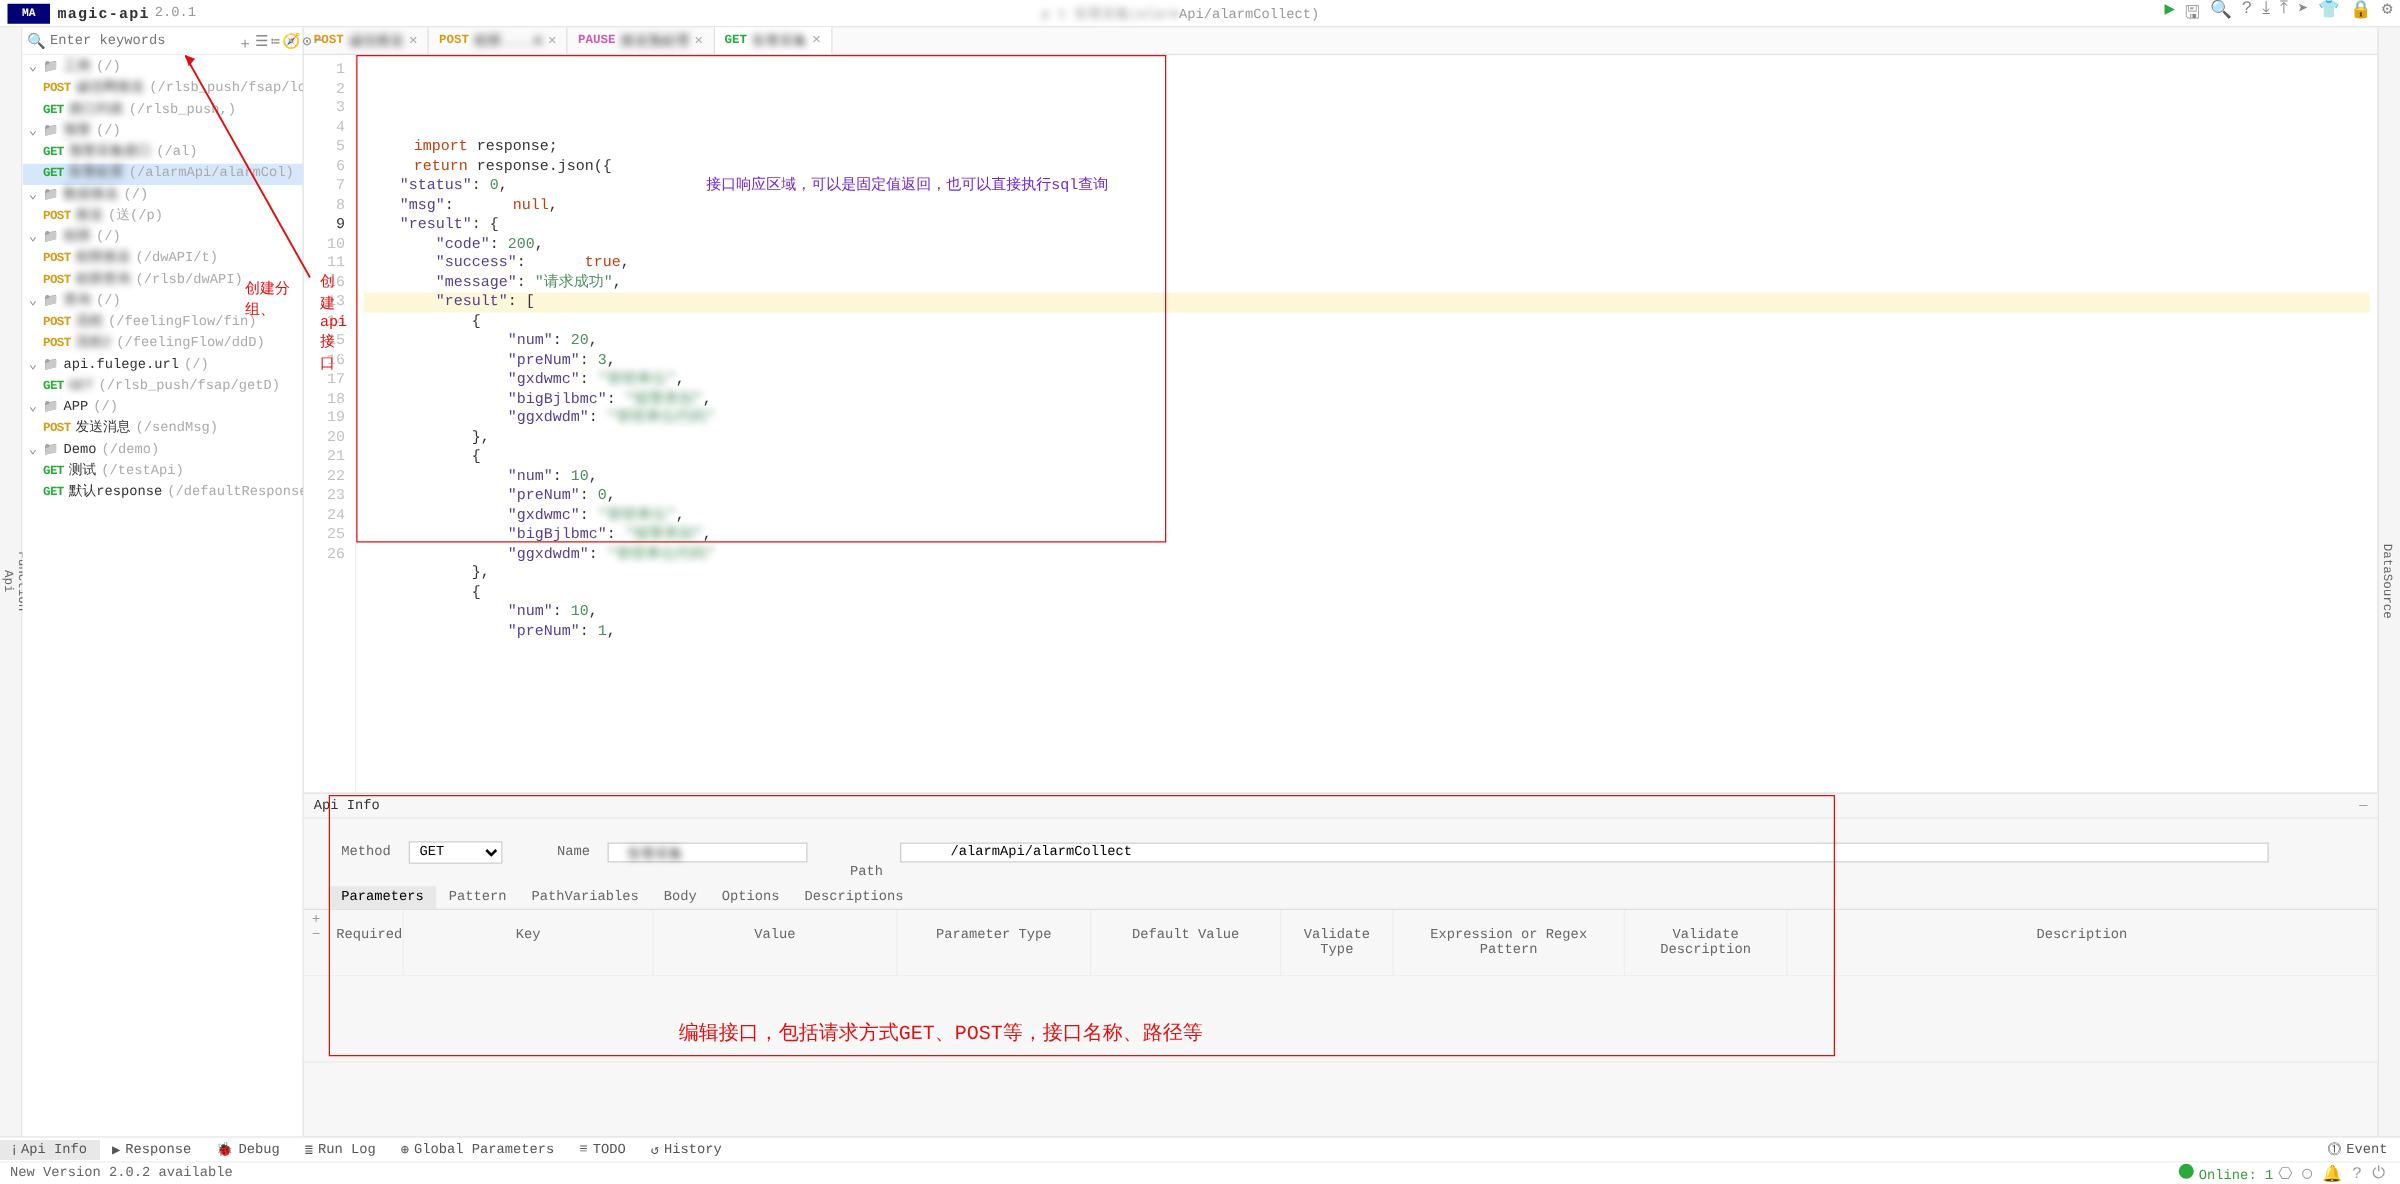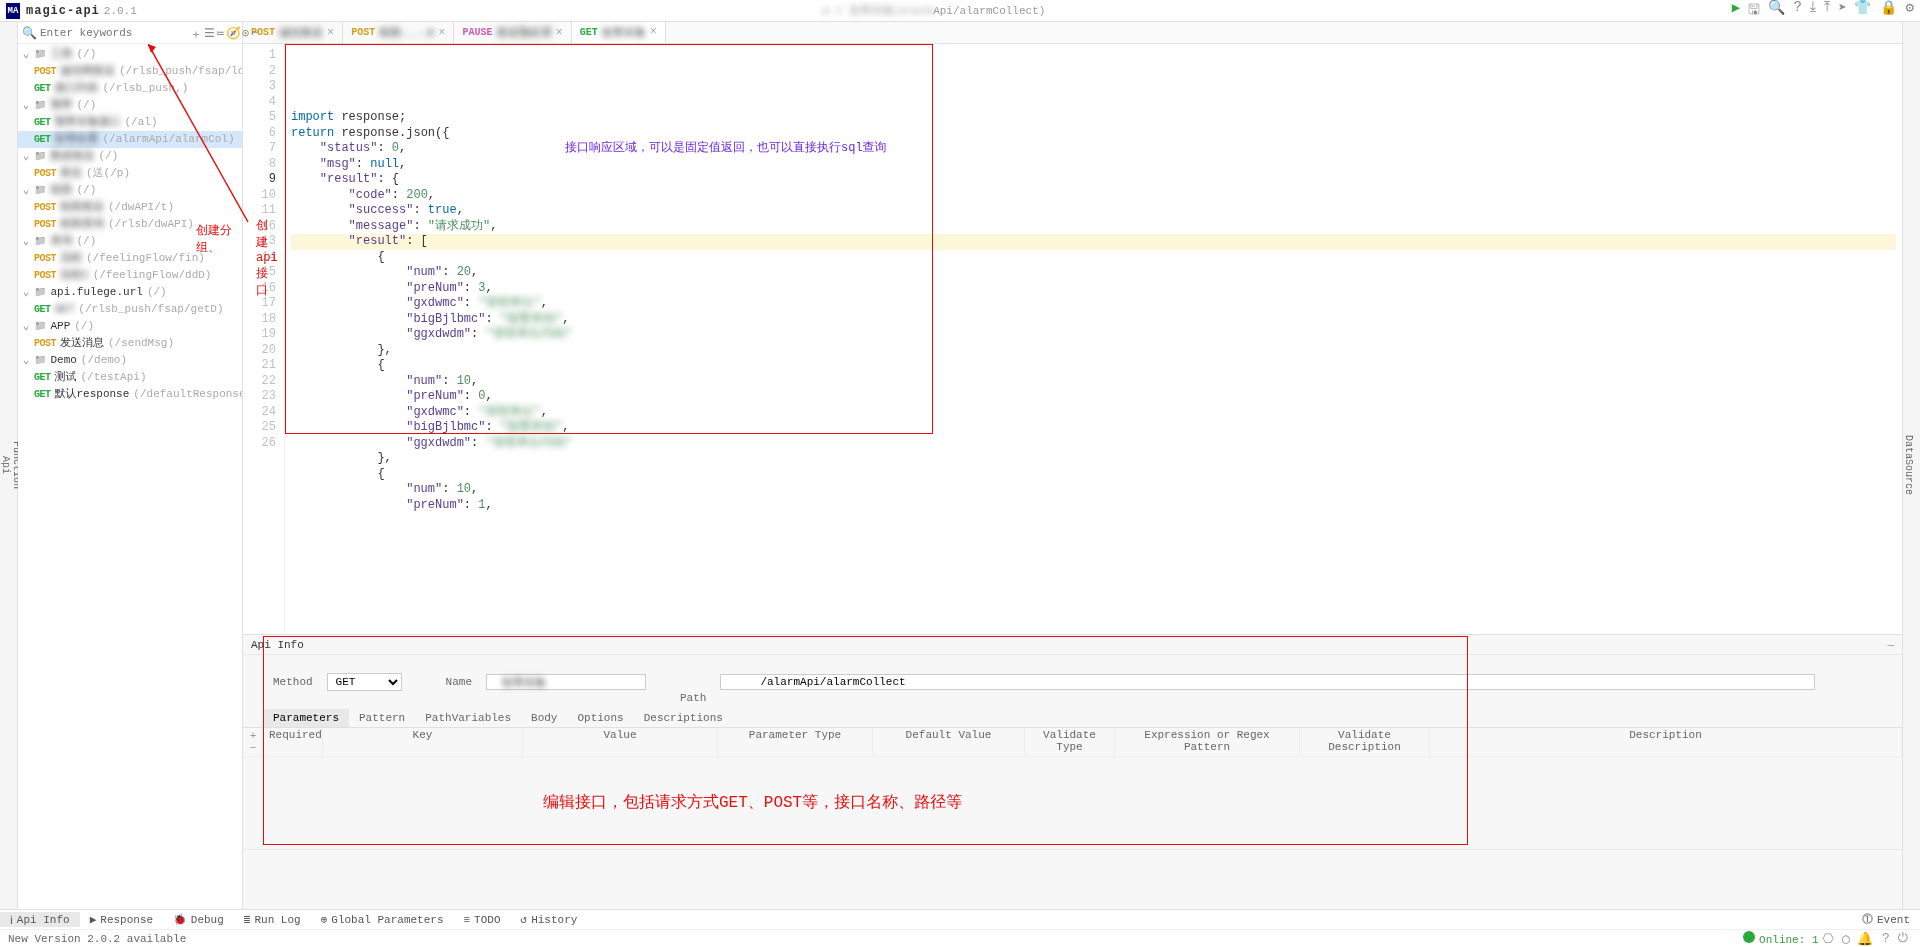--- a/index.html
+++ b/index.html
@@ -1,21 +1,21 @@
 <!DOCTYPE html>
 <html><head>
 <meta charset="utf-8">
 <style>
 *{box-sizing:border-box;margin:0;padding:0;}
 body{font-family:"Consolas","Courier New",monospace;font-size:12px;color:#333;background:#fff;height:947px;width:1920px;overflow:hidden;display:flex;flex-direction:column;}
 .blur{filter:blur(3px);display:inline-block;}
 
 
 .titlebar{height:22px;display:flex;align-items:center;padding:0 6px;border-bottom:1px solid #e0e0e0;}
-.titlebar .logo{width:14px;height:16px;background:#010177;color:#fff;font-size:9px;display:inline-flex;align-items:center;justify-content:center;margin-right:6px;font-weight:bold;}
+.titlebar .logo{width:34px;height:16px;background:#010177;color:#fff;font-size:9px;display:inline-flex;align-items:center;justify-content:center;margin-right:6px;font-weight:bold;}
 .titlebar .appname{font-weight:bold;letter-spacing:1px;}
 .titlebar .version{color:#999;margin-left:4px;font-size:11px;}
 .titlebar .breadcrumb{flex:1;text-align:center;color:#999;font-size:11px;}
 .titlebar .right-icons{display:flex;gap:8px;}
 .titlebar .right-icons span{color:#888;cursor:pointer;font-size:14px;}
 .titlebar .right-icons .play{color:#2aa93c;}
 
 
 .workspace{flex:1;display:flex;min-height:0;}
 
@@ -47,21 +47,21 @@
 .tabstrip{height:22px;display:flex;align-items:stretch;border-bottom:1px solid #e0e0e0;background:#fafafa;min-width:0;}
 .tab{display:flex;align-items:center;padding:0 8px;border-right:1px solid #e0e0e0;cursor:pointer;gap:4px;font-size:11px;}
 .tab .m{font-weight:bold;font-size:10px;}
 .tab .m.POST{color:#d79b18;} .tab .m.GET{color:#2aa93c;} .tab .m.PAUSE{color:#cc5bb6;}
 .tab .close{color:#aaa;font-size:12px;}
 .tab.active{background:#fff;border-bottom:1px solid #fff;}
 
 .code-wrap{flex:1;display:flex;min-height:0;overflow:hidden;position:relative;}
 .gutter{width:42px;text-align:right;background:#fff;color:#c1c1c1;padding:4px 8px 4px 0;font-size:12px;line-height:15.5px;border-right:1px solid #eee;user-select:none;}
 .code{flex:1;font-size:12px;line-height:15.5px;padding:4px 6px;white-space:pre;position:relative;min-width:0;}
-.code .kw{color:#0369a1;} .code .str{color:#4b8f5c;} .code .num{color:#4b8f5c;} .code .id{color:#333;}
+.code .kw{color:#c2410c;margin-left:40px;} .code .str{color:#4b8f5c;} .code .num{color:#4b8f5c;} .code .id{color:#333;}
 .code .prop{color:#573f8c;}
 .code .hl{background:#fdf6d9;display:block;width:100%;}
 .code .redbox{position:absolute;left:0;top:0;width:648px;height:390px;border:1px solid #e30f0f;pointer-events:none;}
 .code .redtxt{position:absolute;color:#6d28d9;font-size:12px;left:280px;top:97px;}
 
 .tree-annot{position:absolute;z-index:50;color:#e30f0f;font-size:12px;pointer-events:none;}
 
 
 .apiinfo{border-top:1px solid #e0e0e0;background:#f7f7f7;display:flex;flex-direction:column;position:relative;}
 .apiinfo .redbox{position:absolute;left:20px;top:1px;width:1205px;bottom:4px;border:1px solid #e30f0f;pointer-events:none;}
@@ -70,21 +70,21 @@
 .apiinfo-head .min{cursor:pointer;color:#999;}
 .apiinfo-form{display:flex;align-items:center;gap:14px;padding:5px 30px;font-size:11px;}
 .apiinfo-form label{color:#666;}
 .apiinfo-form select,.apiinfo-form input{border:1px solid #ccc;padding:1px 4px;font-family:inherit;font-size:11px;background:#fff;}
 .apiinfo-form .name-in{width:160px;} .apiinfo-form .path-in{width:1095px;padding-left:39px;}
 .apiinfo-tabs{display:flex;border-bottom:1px solid #e0e0e0;font-size:11px;padding-left:20px;}
 .apiinfo-tabs .t{padding:3px 10px;cursor:pointer;color:#666;}
 .apiinfo-tabs .t.active{background:#e8e8e8;color:#000;}
 .param-grid{display:flex;border-bottom:1px solid #eee;font-size:11px;color:#666;}
 .param-grid .pmcol{flex:0 0 20px;display:flex;flex-direction:column;align-items:center;padding:2px 0;}
-.param-grid .cell{padding:1px 6px;border-right:1px solid #eee;text-align:center;}
+.param-grid .cell{padding:14px 6px;border-right:1px solid #eee;text-align:center;}
 .param-grid .c-req{width:60px;} .param-grid .c-key{width:200px;} .param-grid .c-val{width:195px;} .param-grid .c-ptype{width:155px;} .param-grid .c-def{width:152px;} .param-grid .c-vtype{width:90px;} .param-grid .c-exp{width:185px;} .param-grid .c-vdesc{width:130px;} .param-grid .c-desc{flex:1;}
 .apiinfo-body{flex:1;position:relative;}
 .apiinfo-body .redtxt{color:#e30f0f;font-size:16px;position:absolute;left:300px;top:35px;}
 
 
 .footer{height:20px;border-top:1px solid #e0e0e0;display:flex;align-items:center;font-size:11px;background:#fff;}
 .footer .ftab{padding:0 10px;cursor:pointer;color:#555;display:flex;align-items:center;gap:4px;}
 .footer .spacer{flex:1;}
 .footer .ftab.active{background:#e8e8e8;}
 

